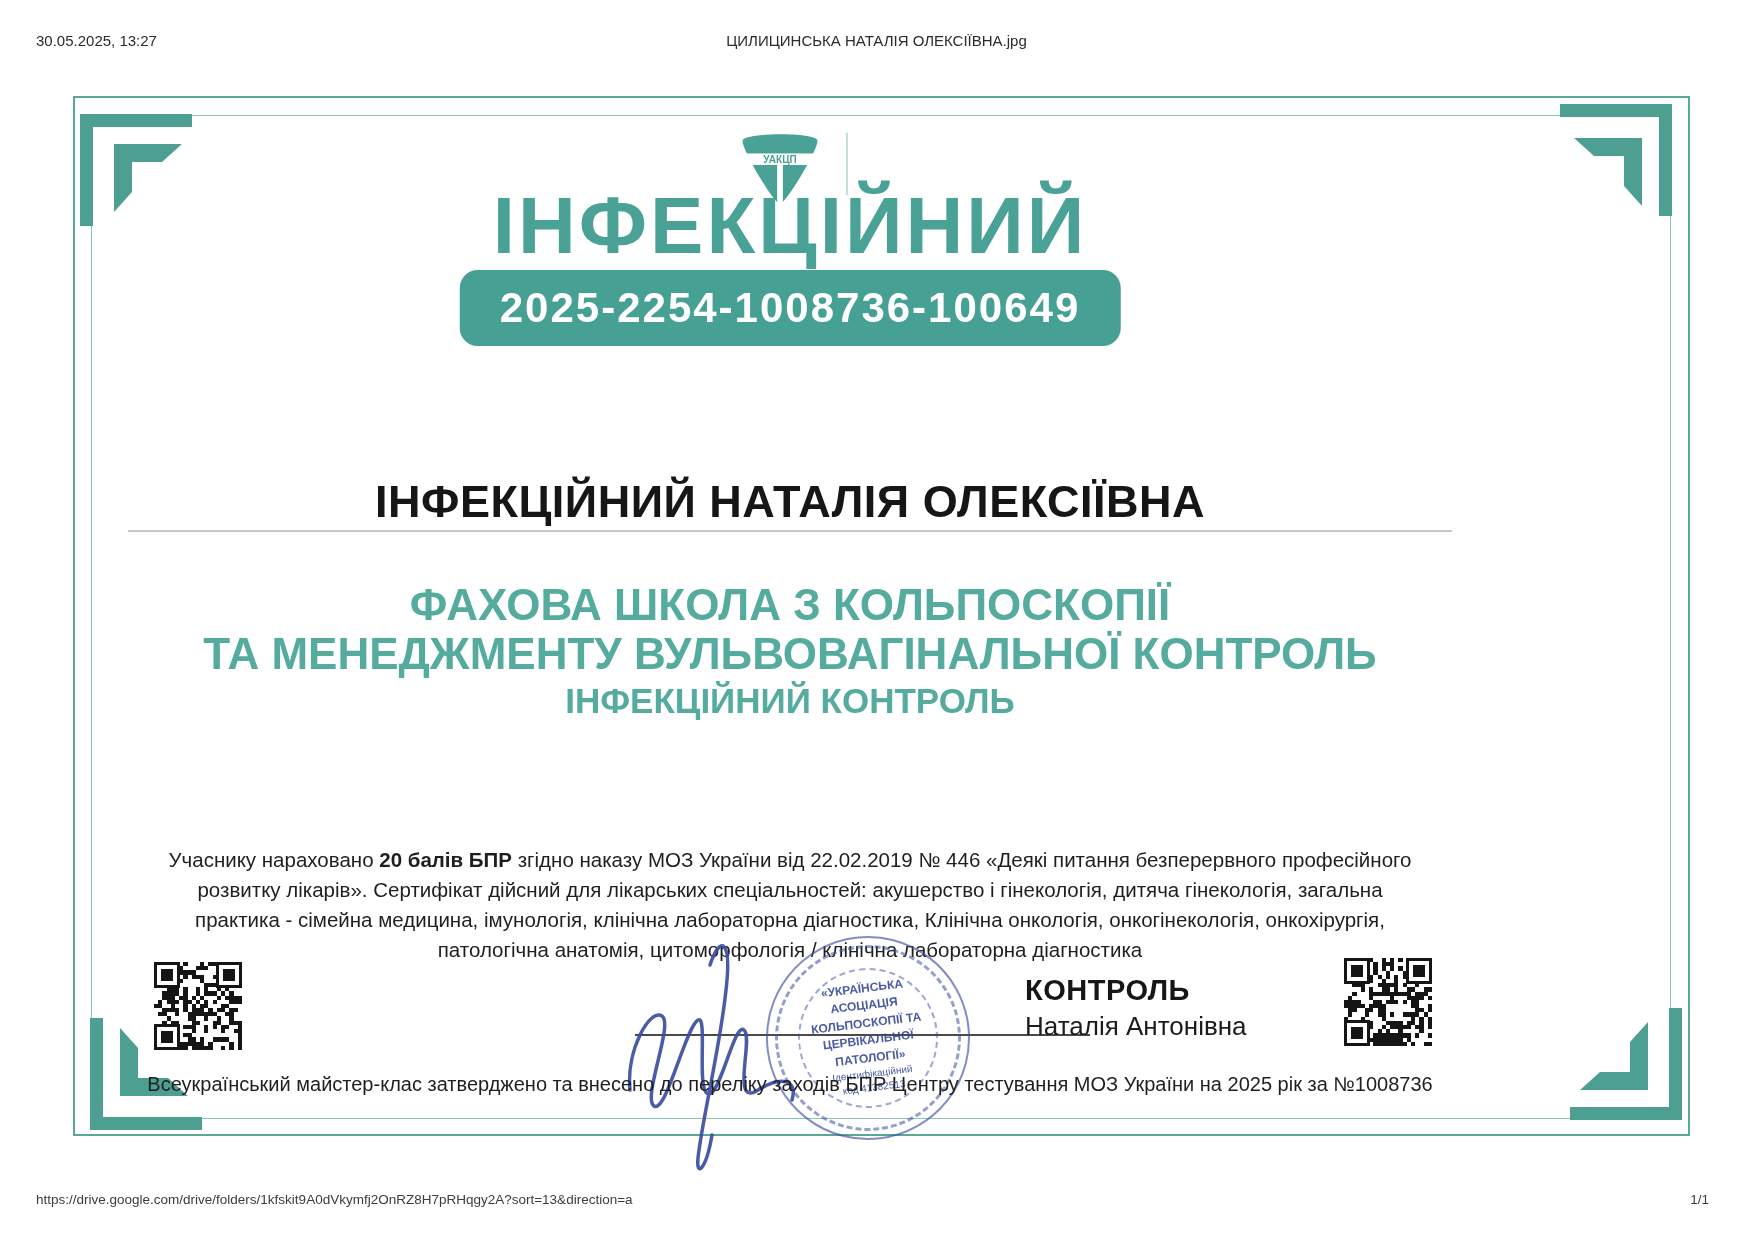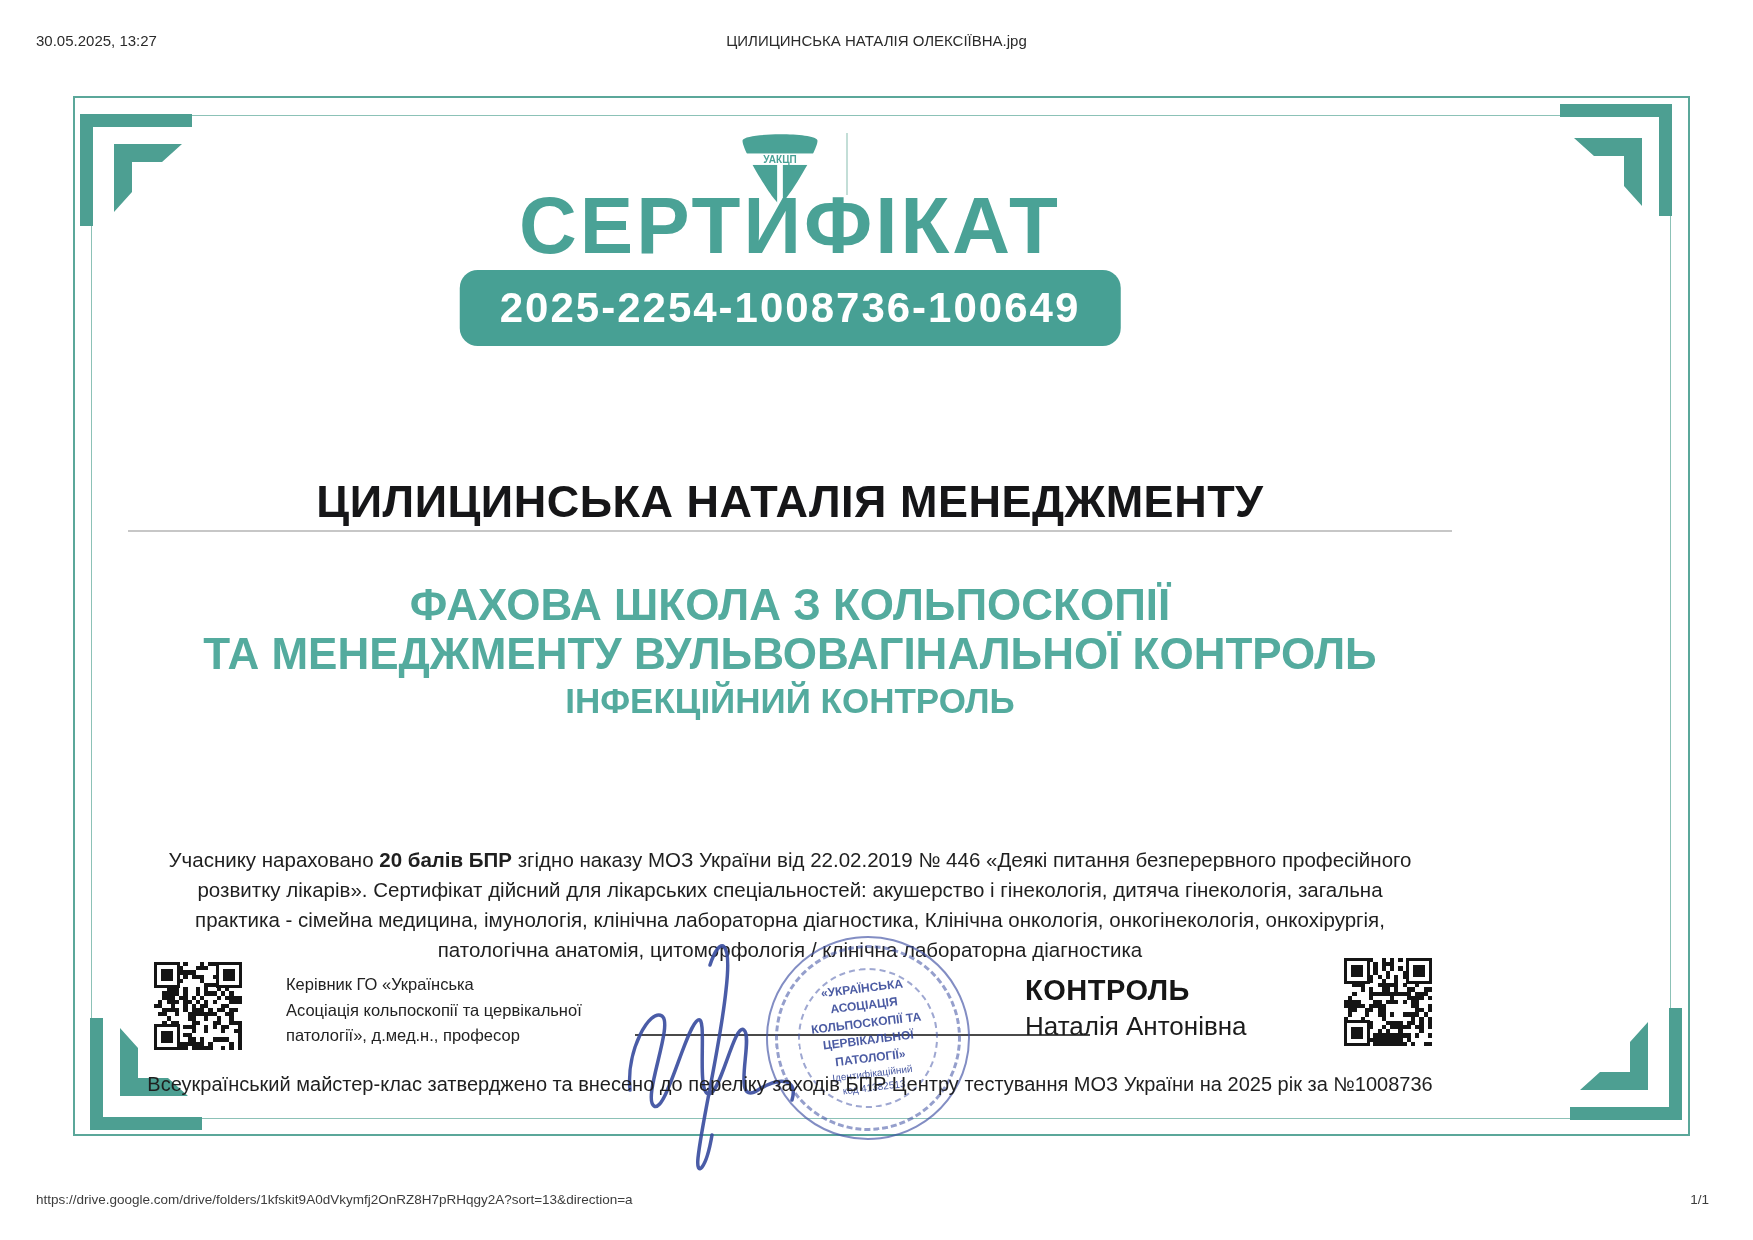--- a/index.html
+++ b/index.html
@@ -129,24 +129,24 @@
     <div class="logo-row">
       <svg width="96" height="88" viewBox="0 0 100 92">
         <path d="M50 88 C44 88 8 28 11 21 C14 13 86 13 89 21 C92 28 56 88 50 88 Z" fill="#4aa296"></path>
         <rect x="8" y="35" width="84" height="12" fill="#ffffff"></rect>
         <line x1="50" y1="45" x2="50" y2="90" stroke="#ffffff" stroke-width="6"></line>
         <text x="50" y="45" text-anchor="middle" font-size="10.5" font-weight="bold" fill="#4aa296">УАКЦП</text>
       </svg>
       <div class="logo-divider"></div>
     </div>
 
-    <div class="cert-title">СЕРТИФІКАТ</div>
+    <div class="cert-title">ІНФЕКЦІЙНИЙ</div>
     <div class="serial-box">2025-2254-1008736-100649</div>
 
-    <div class="recipient">ЦИЛИЦИНСЬКА НАТАЛІЯ МЕНЕДЖМЕНТУ</div>
+    <div class="recipient">ІНФЕКЦІЙНИЙ НАТАЛІЯ ОЛЕКСІЇВНА</div>
     <div class="recipient-rule"></div>
 
     <div class="event-1">ФАХОВА ШКОЛА З КОЛЬПОСКОПІЇ</div>
     <div class="event-2">ТА МЕНЕДЖМЕНТУ ВУЛЬВОВАГІНАЛЬНОЇ КОНТРОЛЬ</div>
     <div class="event-3">ІНФЕКЦІЙНИЙ КОНТРОЛЬ</div>
 
     <p class="credit"><span>Учаснику нараховано </span><b>20 балів БПР</b><span> згідно наказу МОЗ України від 22.02.2019 № 446 «Деякі питання безперервного професійного розвитку лікарів». Сертифікат дійсний для лікарських спеціальностей: акушерство і гінекологія, дитяча гінекологія, загальна практика - сімейна медицина, імунологія, клінічна лабораторна діагностика, Клінічна онкологія, онкогінекологія, онкохірургія, патологічна анатомія, цитоморфологія / клінічна лабораторна діагностика</span></p>
 
     <div class="qr qr-left">
         <i style="opacity:0"></i>
@@ -588,25 +588,20 @@
         <i style="opacity:1"></i>
         <i style="opacity:0"></i>
         <i style="opacity:1"></i>
         <i style="opacity:0"></i>
         <i style="opacity:1"></i>
         <u class="f1"></u>
         <u class="f2"></u>
         <u class="f3"></u>
       </div>
 
-    <div class="official">
-      <div>Керівник ГО «Українська</div>
-      <div>Асоціація кольпоскопії та цервікальної</div>
-      <div>патології», д.мед.н., професор</div>
-    </div>
 
     <div class="sig-line"></div>
 
     <svg class="signature-svg" viewBox="0 0 260 265">
       <path d="M108 35 C118 5 130 8 124 60 C118 118 100 190 96 228 C94 248 104 240 110 205
                M28 160 C24 120 48 78 60 86 C72 94 40 168 52 176 C64 184 84 96 96 90
                C106 84 94 160 106 164 C118 168 132 92 142 100 C152 108 128 178 156 160
                C180 145 196 150 190 170" fill="none" stroke="#3b4ea0" stroke-width="3.5" opacity="0.92" stroke-linecap="round"></path>
     </svg>
 

